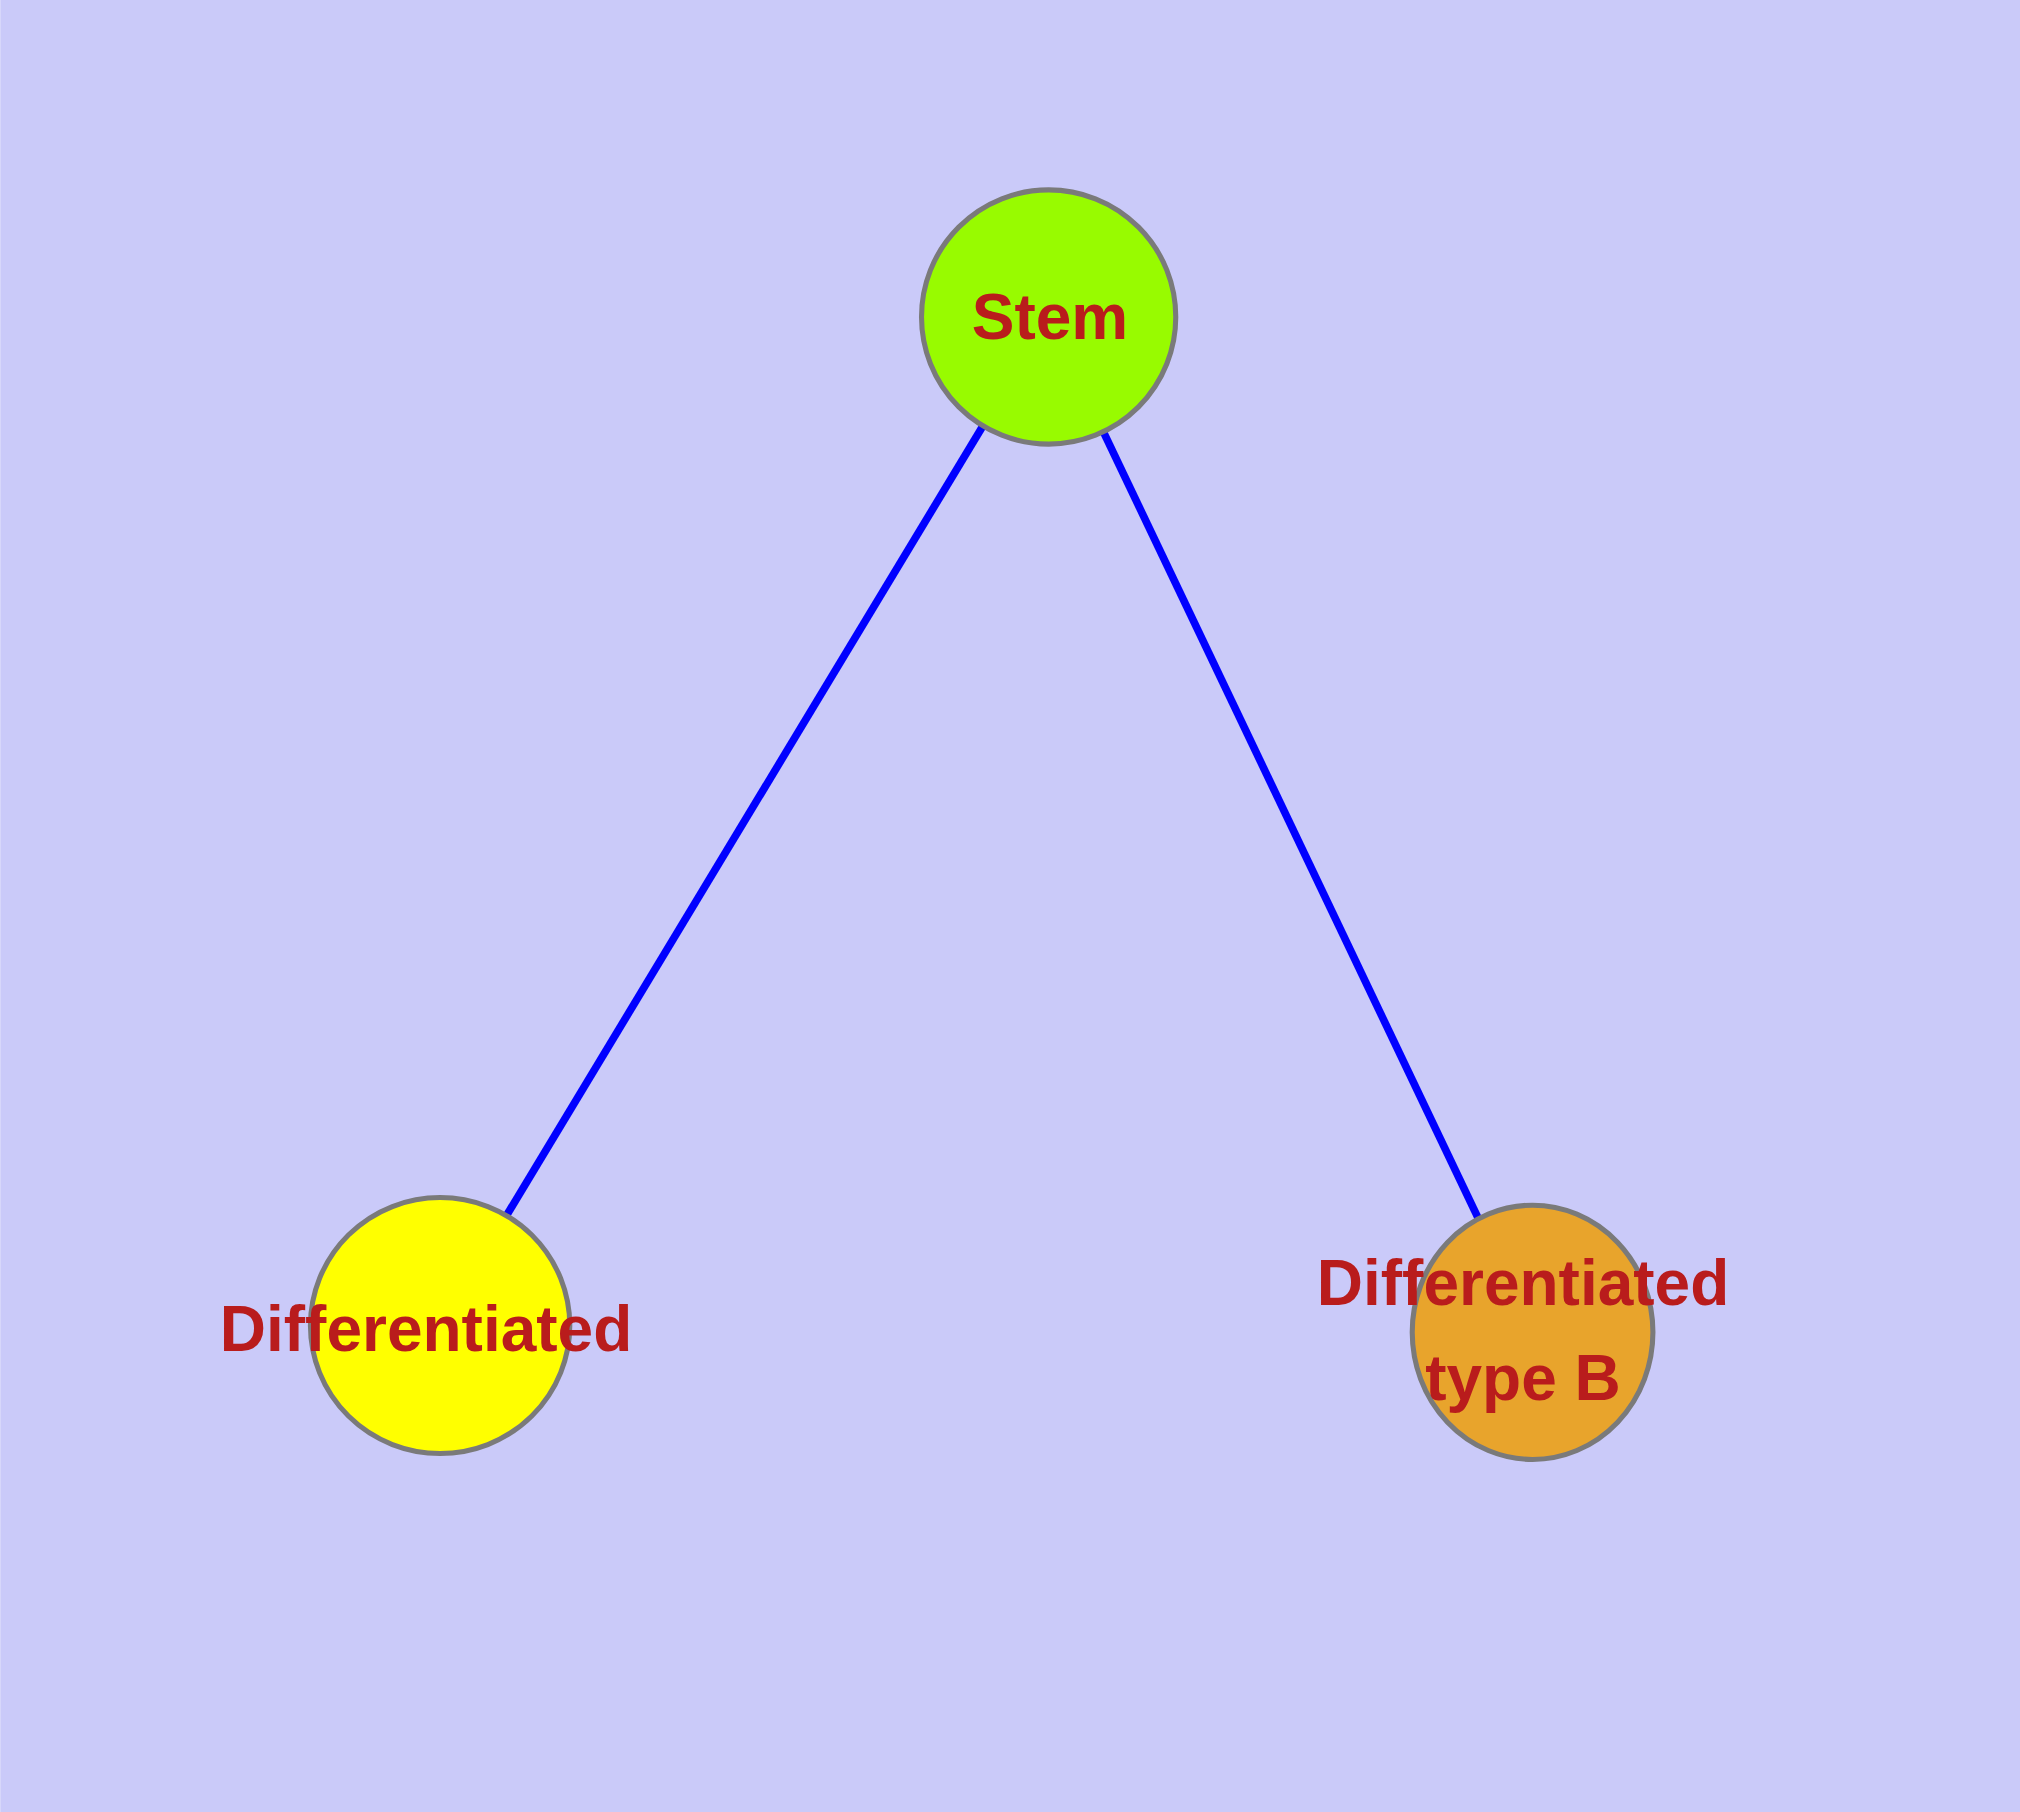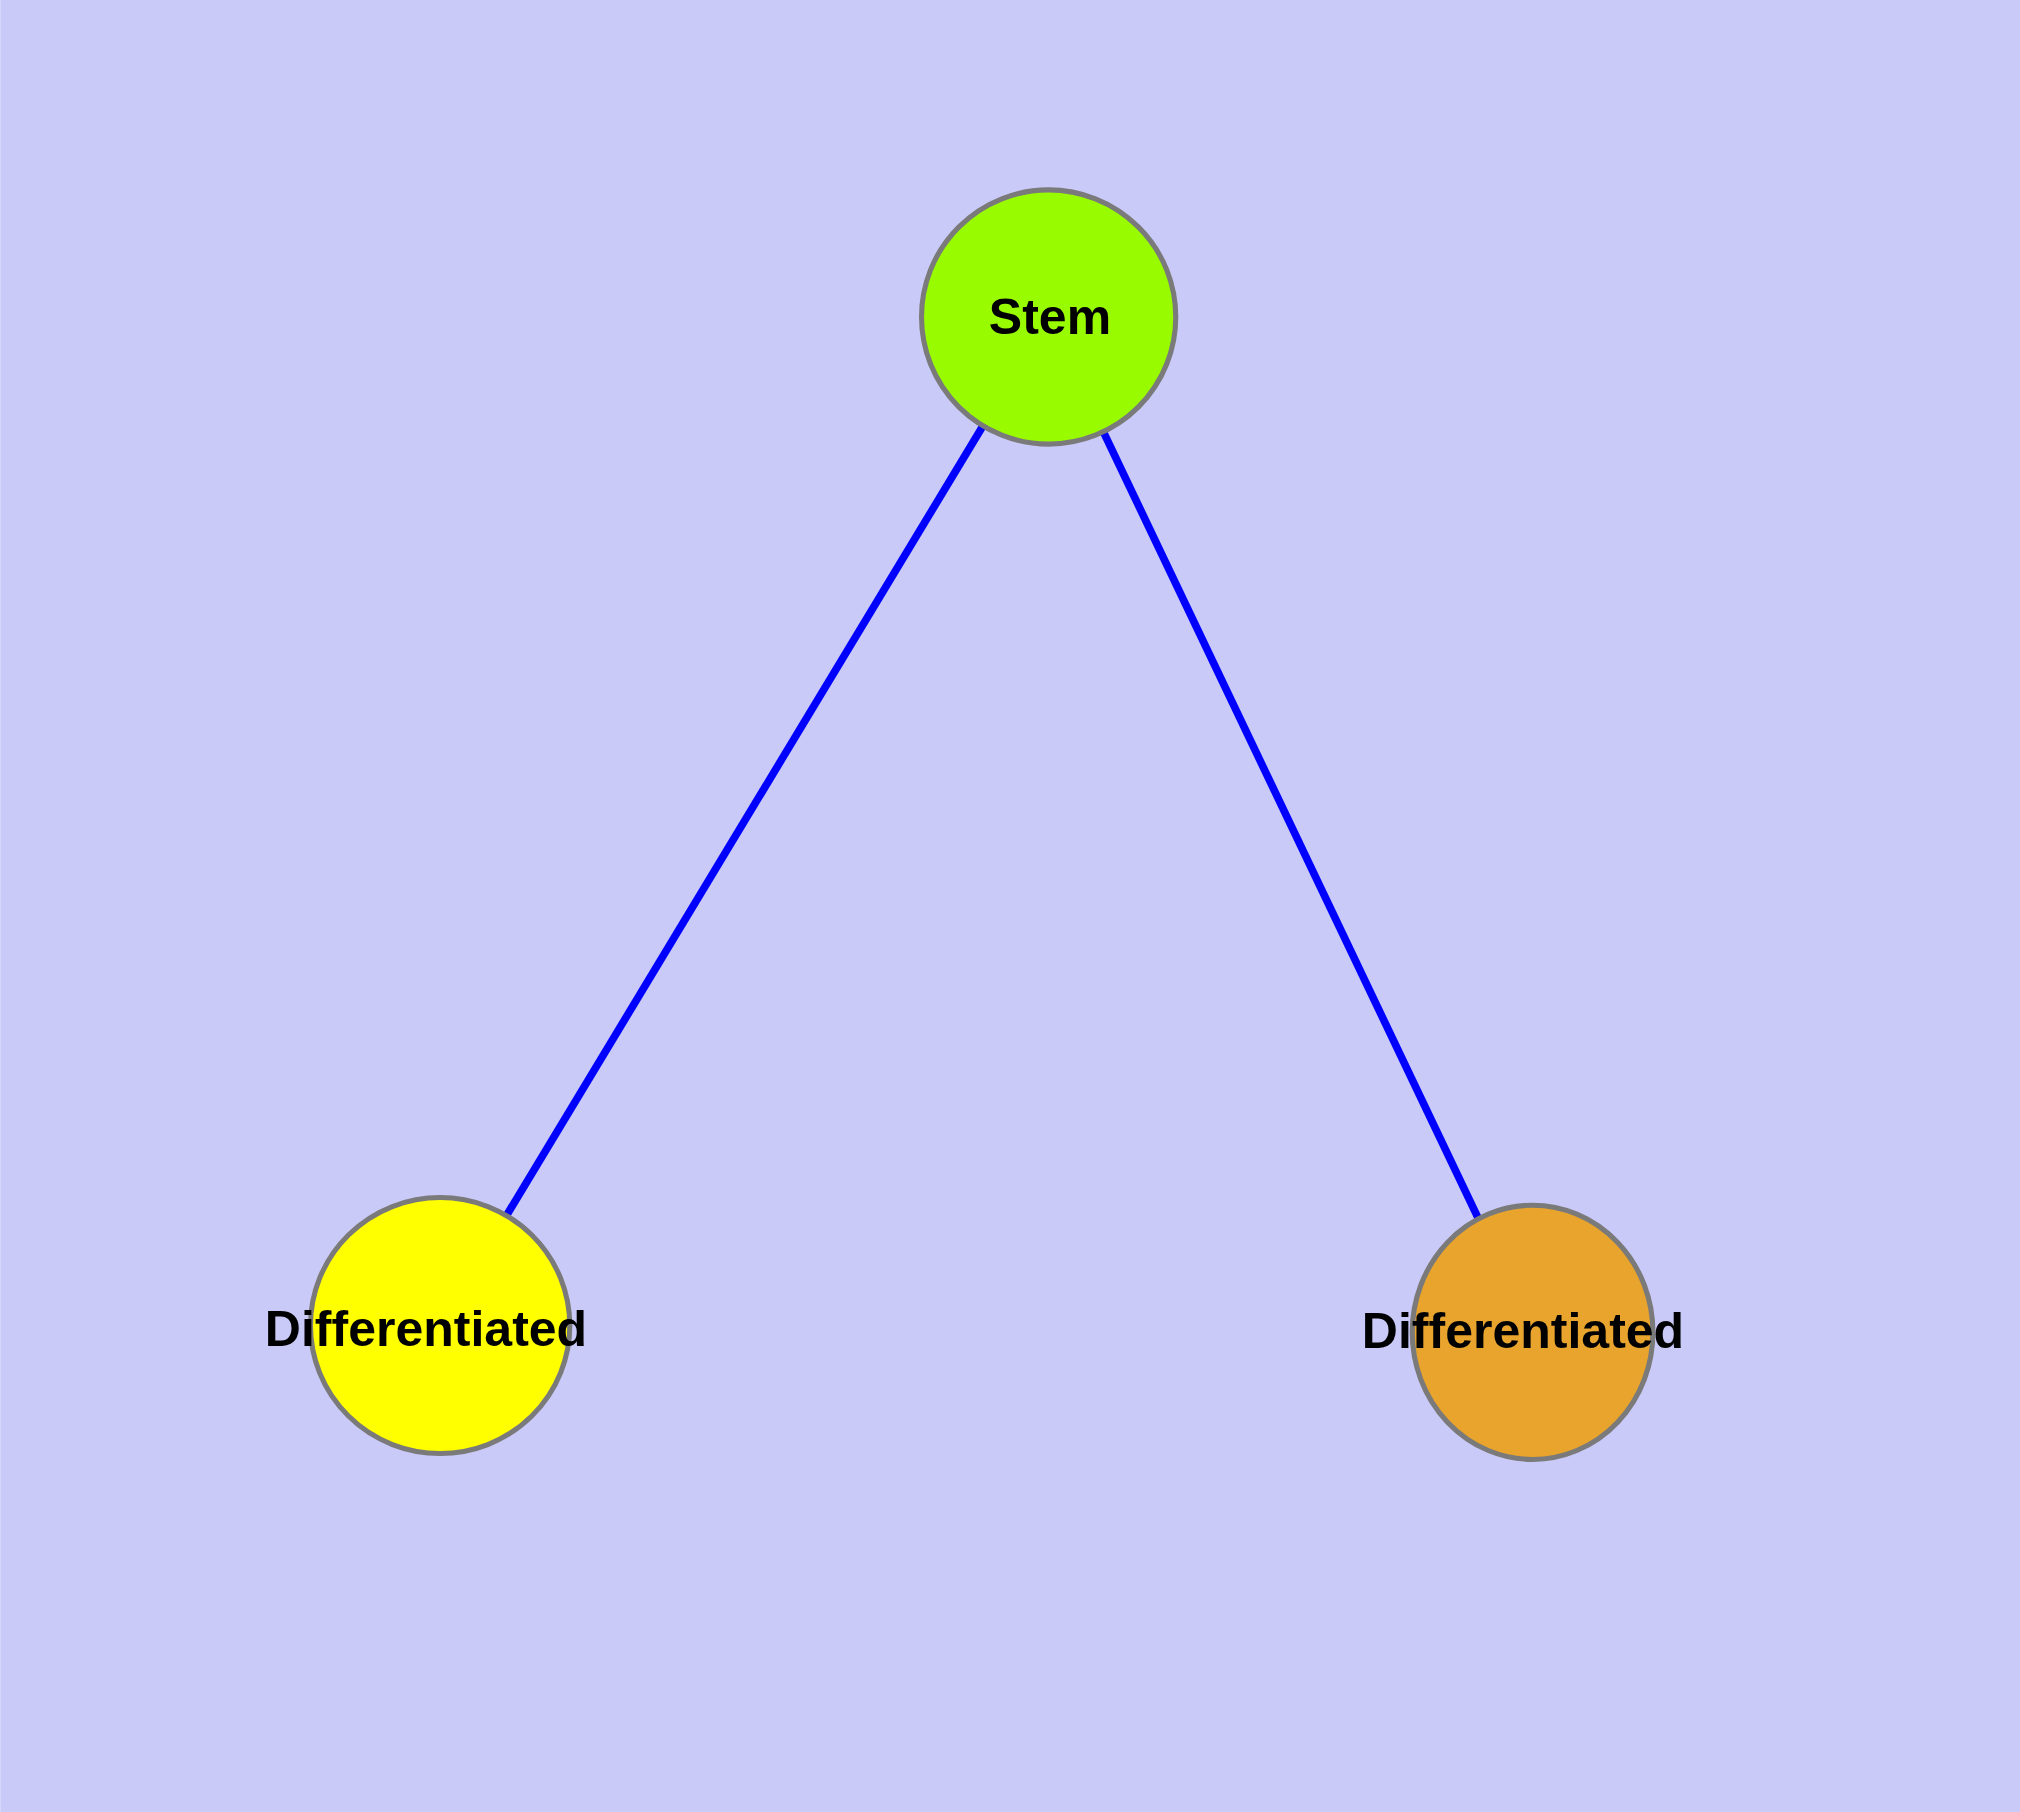--- a/index.html
+++ b/index.html
@@ -26,23 +26,23 @@
     stroke-width: 9px;
     fill: none;
   }
   .node {
     stroke: #7a7a7a;
     stroke-width: 6px;
   }
   .label {
     position: absolute;
     transform: translate(-50%, -50%);
-    color: #000000;
+    color: #b91c1c;
     font-weight: 700;
-    font-size: 50px;
+    font-size: 64px;
     line-height: 95px;
     text-align: center;
     white-space: nowrap;
     letter-spacing: 0px;
   }
   .label span {
     display: block;
   }
   .stem-label {
     left: 1050px;
@@ -78,16 +78,17 @@
   </svg>
 
   <div class="label stem-label">Stem</div>
 
   <div class="label type-a-label">
     <span>Differentiated</span>
   </div>
 
   <div class="label type-b-label">
     <span>Differentiated</span>
+    <span>type B</span>
   </div>
 
 </div>
 
 
 </body></html>

